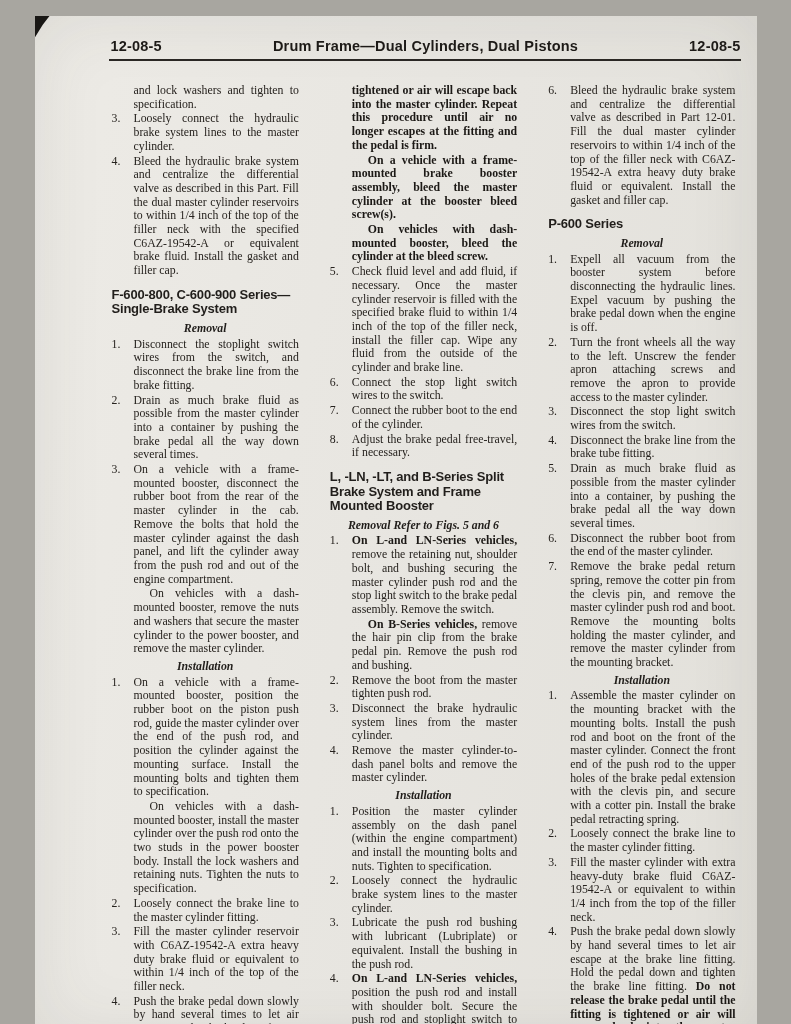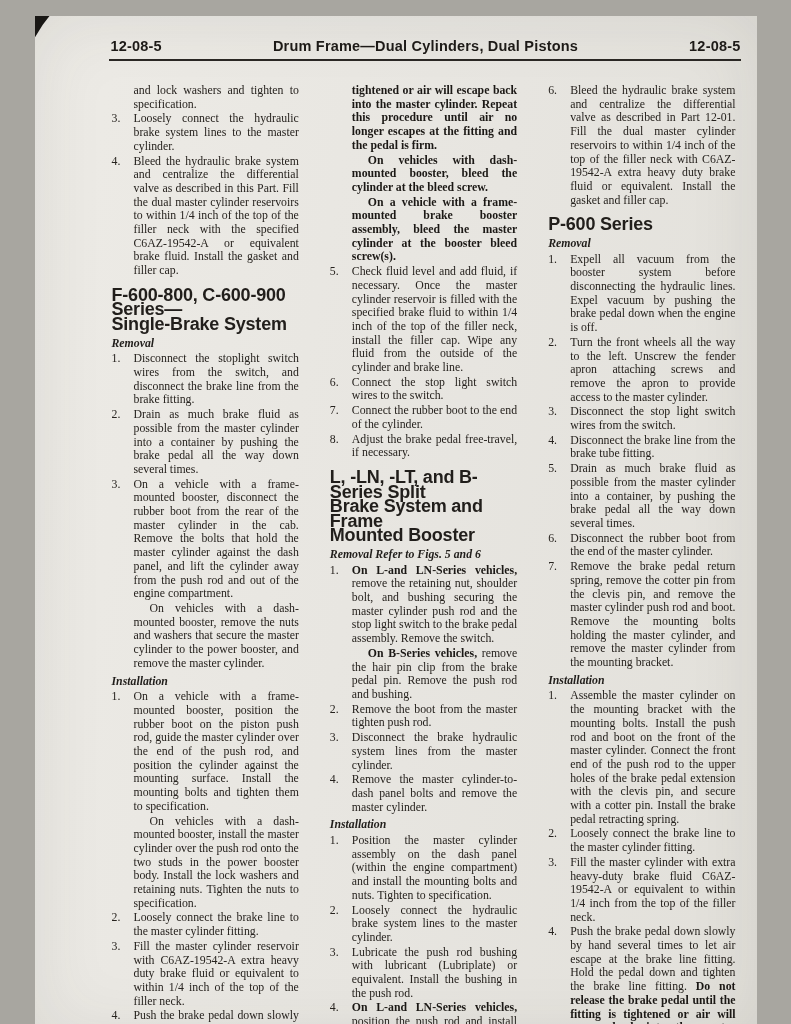--- a/index.html
+++ b/index.html
@@ -40,28 +40,28 @@
     text-align:justify;
   }
   .blk { margin:0 0 1px 0; }
   .cont { margin-left:22px; }
   .lp   { margin-left:22px; text-indent:16px; }
   .p    { text-indent:16px; }
   .li   { position:relative; padding-left:22px; }
   .li .num { position:absolute; left:0; top:0; }
   .h {
     font-family:"Liberation Sans", sans-serif;
-    font-weight:bold; font-size:18px; line-height:14.6px;
+    font-weight:bold; font-size:13px; line-height:14.6px;
     letter-spacing:-0.2px;
     text-align:left; white-space:pre-line;
     margin:10px 0 5px 0; color:#211e1b;
   }
   .sh {
     font-weight:bold; font-style:italic;
-    text-align:left; margin:4px 0 2px 0; color:#211e1b;
+    text-align:center; margin:4px 0 2px 0; color:#211e1b;
   }
   b { color:#1b1815; }
   .bottom-bar {
     position:absolute; bottom:2px; left:88px; right:0; height:8px;
     background:#0e0d0c;
   }
 </style>
 </head>
 <body>
 
@@ -89,22 +89,22 @@
         <div class="blk lp">On vehicles with a dash-mounted booster, remove the nuts and washers that secure the master cylinder to the power booster, and remove the master cylinder.</div>
         <div class="blk sh">Installation</div>
         <div class="blk li"><span class="num">1.</span><span>On a vehicle with a frame-mounted booster, position the rubber boot on the piston push rod, guide the master cylinder over the end of the push rod, and position the cylinder against the mounting surface. Install the mounting bolts and tighten them to specification.</span></div>
         <div class="blk lp">On vehicles with a dash-mounted booster, install the master cylinder over the push rod onto the two studs in the power booster body. Install the lock washers and retaining nuts. Tighten the nuts to specification.</div>
         <div class="blk li"><span class="num">2.</span><span>Loosely connect the brake line to the master cylinder fitting.</span></div>
         <div class="blk li"><span class="num">3.</span><span>Fill the master cylinder reservoir with C6AZ-19542-A extra heavy duty brake fluid or equivalent to within 1/4 inch of the top of the filler neck.</span></div>
         <div class="blk li"><span class="num">4.</span><span>Push the brake pedal down slowly by hand several times to let air escape at the brake line fitting. Hold the pedal down and tighten the fitting. Release the brake pedal. <b>Do not release the brake pedal until the fitting is</b></span></div>
       </div>
     <div class="col">
         <div class="blk cont"><b>tightened or air will escape back into the master cylinder. Repeat this procedure until air no longer escapes at the fitting and the pedal is firm.</b></div>
+        <div class="blk lp"><b>On a vehicle with a frame-mounted brake booster assembly, bleed the master cylinder at the booster bleed screw(s).</b></div>
         <div class="blk lp"><b>On vehicles with dash-mounted booster, bleed the cylinder at the bleed screw.</b></div>
-        <div class="blk lp"><b>On a vehicle with a frame-mounted brake booster assembly, bleed the master cylinder at the booster bleed screw(s).</b></div>
         <div class="blk li"><span class="num">5.</span><span>Check fluid level and add fluid, if necessary. Once the master cylinder reservoir is filled with the specified brake fluid to within 1/4 inch of the top of the filler neck, install the filler cap. Wipe any fluid from the outside of the cylinder and brake line.</span></div>
         <div class="blk li"><span class="num">6.</span><span>Connect the stop light switch wires to the switch.</span></div>
         <div class="blk li"><span class="num">7.</span><span>Connect the rubber boot to the end of the cylinder.</span></div>
         <div class="blk li"><span class="num">8.</span><span>Adjust the brake pedal free-travel, if necessary.</span></div>
         <div class="blk h">L, -LN, -LT, and B-Series Split
 Brake System and Frame
 Mounted Booster</div>
         <div class="blk sh">Removal Refer to Figs. 5 and 6</div>
         <div class="blk li"><span class="num">1.</span><span><b>On L-and LN-Series vehicles,</b> remove the retaining nut, shoulder bolt, and bushing securing the master cylinder push rod and the stop light switch to the brake pedal assembly. Remove the switch.</span></div>
         <div class="blk lp"><b>On B-Series vehicles,</b> remove the hair pin clip from the brake pedal pin. Remove the push rod and bushing.</div>

